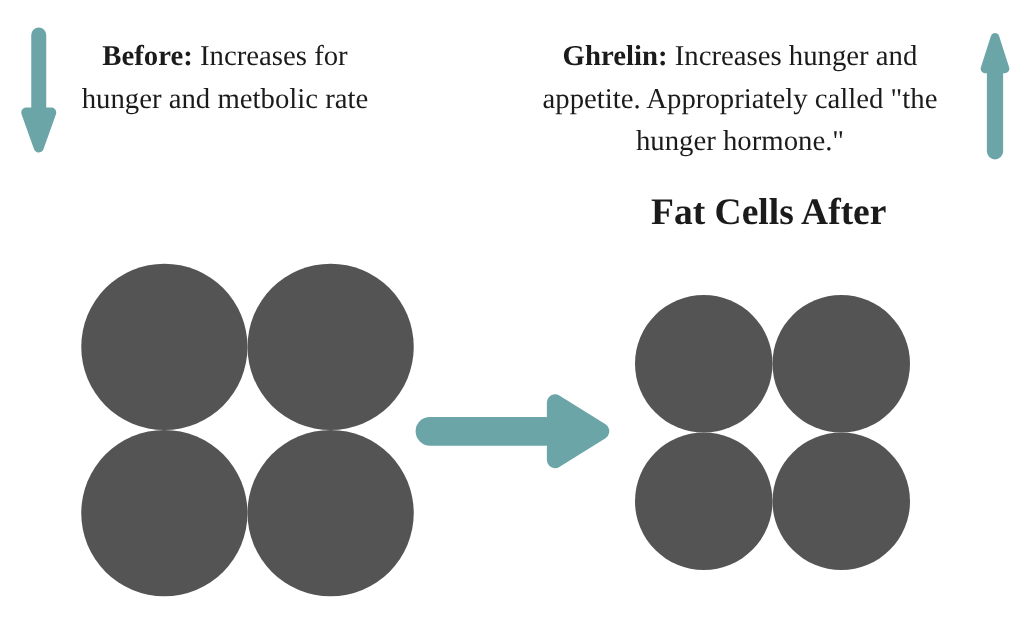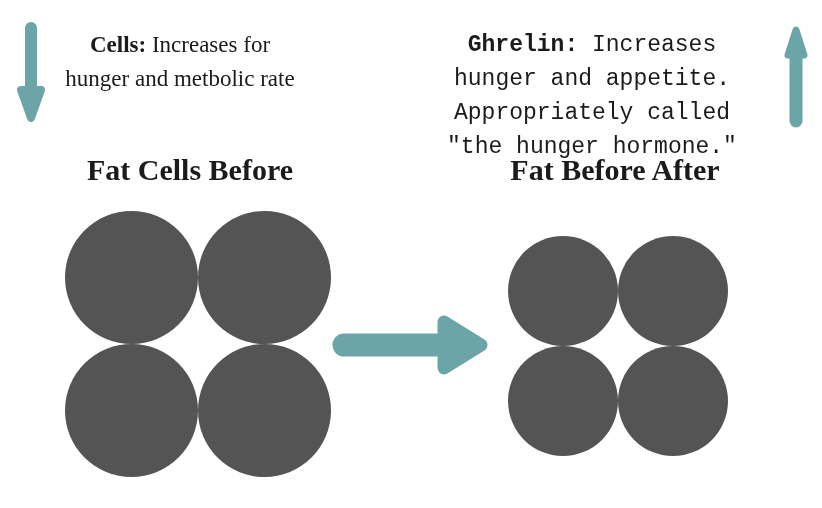--- a/index.html
+++ b/index.html
@@ -26,21 +26,21 @@
 
   .note {
     position: absolute;
     text-align: center;
     font-size: 23px;
     line-height: 34px;
     color: var(--text, #1b1b1b);
   }
   .note b { font-weight: bold; }
   .note-leptin  { left: 58px;  top: 28px; width: 244px; }
-  .note-ghrelin { left: 421px; top: 28px; width: 342px; font-family: Liberation Mono, monospace; }
+  .note-ghrelin { left: 421px; top: 28px; width: 342px; }
 
   .heading {
     position: absolute;
     top: 152px;
     width: 300px;
     text-align: center;
     font-size: 30px;
     line-height: 36px;
     font-weight: bold;
     color: var(--text, #1b1b1b);
@@ -75,36 +75,35 @@
 <body>
 
 <div class="canvas">
 
   <svg class="arrow arrow-down" viewBox="0 0 32 108" aria-hidden="true">
     <line x1="16" y1="7" x2="16" y2="71" stroke-width="12"></line>
     <path d="M6 69 L26 69 L16 97 Z" stroke-width="8"></path>
   </svg>
 
   <div class="note note-leptin">
-    <b>Cells:</b>
+    <b>Before:</b>
     <span>Increases for hunger and metbolic rate</span>
   </div>
 
   <div class="note note-ghrelin">
     <b>Ghrelin:</b>
     <span>Increases hunger and appetite. Appropriately called "the hunger hormone."</span>
   </div>
 
   <svg class="arrow arrow-up" viewBox="0 0 26 110" aria-hidden="true">
     <line x1="13" y1="101" x2="13" y2="33" stroke-width="13"></line>
     <path d="M5 35 L21 35 L13 10 Z" stroke-width="7"></path>
   </svg>
 
-  <div class="heading heading-before">Fat Cells Before</div>
-  <div class="heading heading-after">Fat Before After</div>
+  <div class="heading heading-after">Fat Cells After</div>
 
   <div class="cells cells-before">
       <div class="cell"></div>
       <div class="cell"></div>
       <div class="cell"></div>
       <div class="cell"></div>
     </div>
 
   <svg class="arrow arrow-right" viewBox="0 0 158 66" aria-hidden="true">
     <line x1="12" y1="33" x2="104" y2="33" stroke-width="23"></line>

